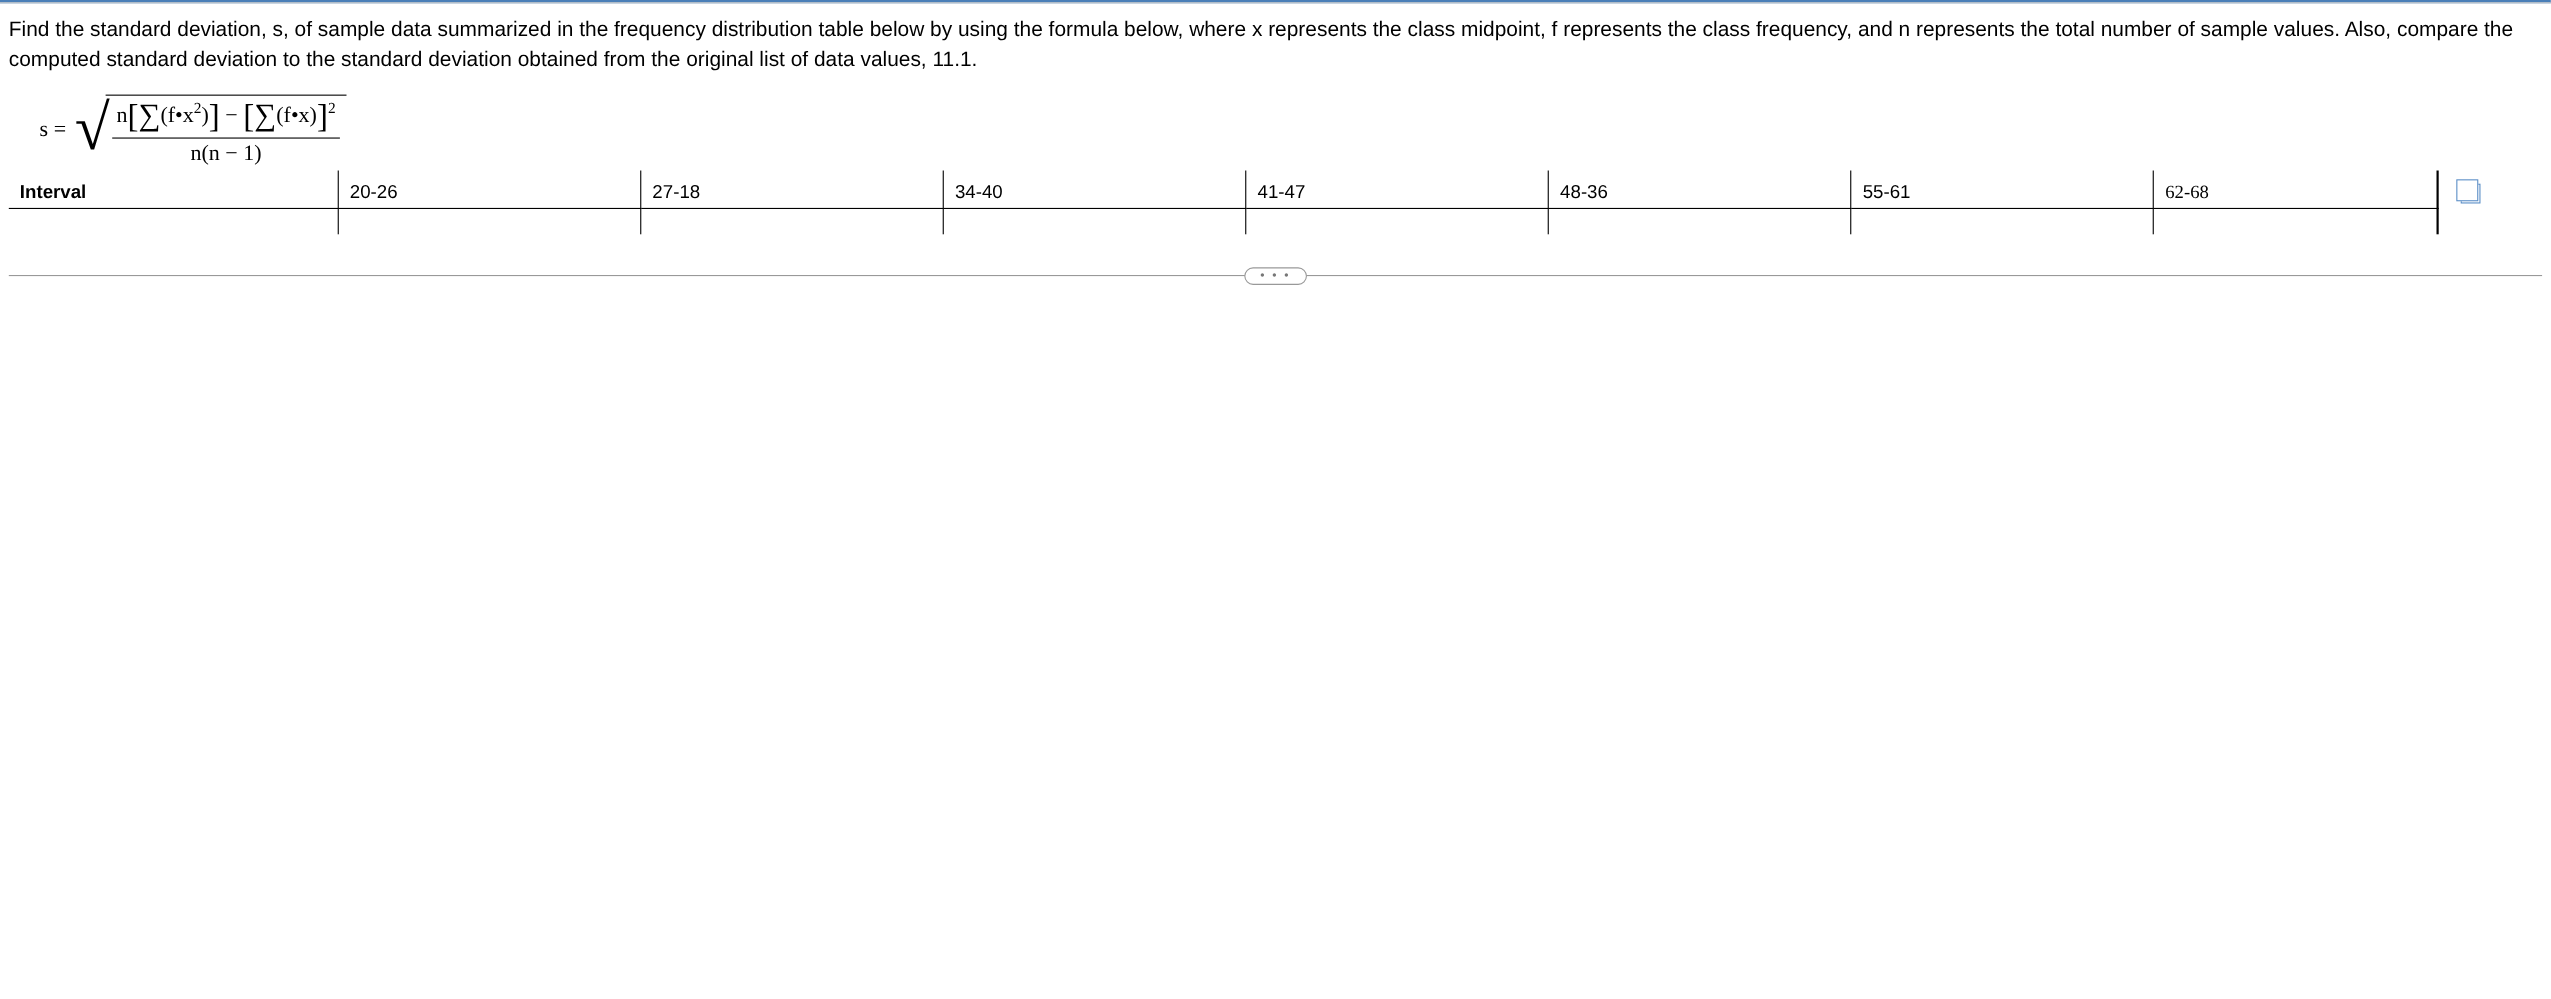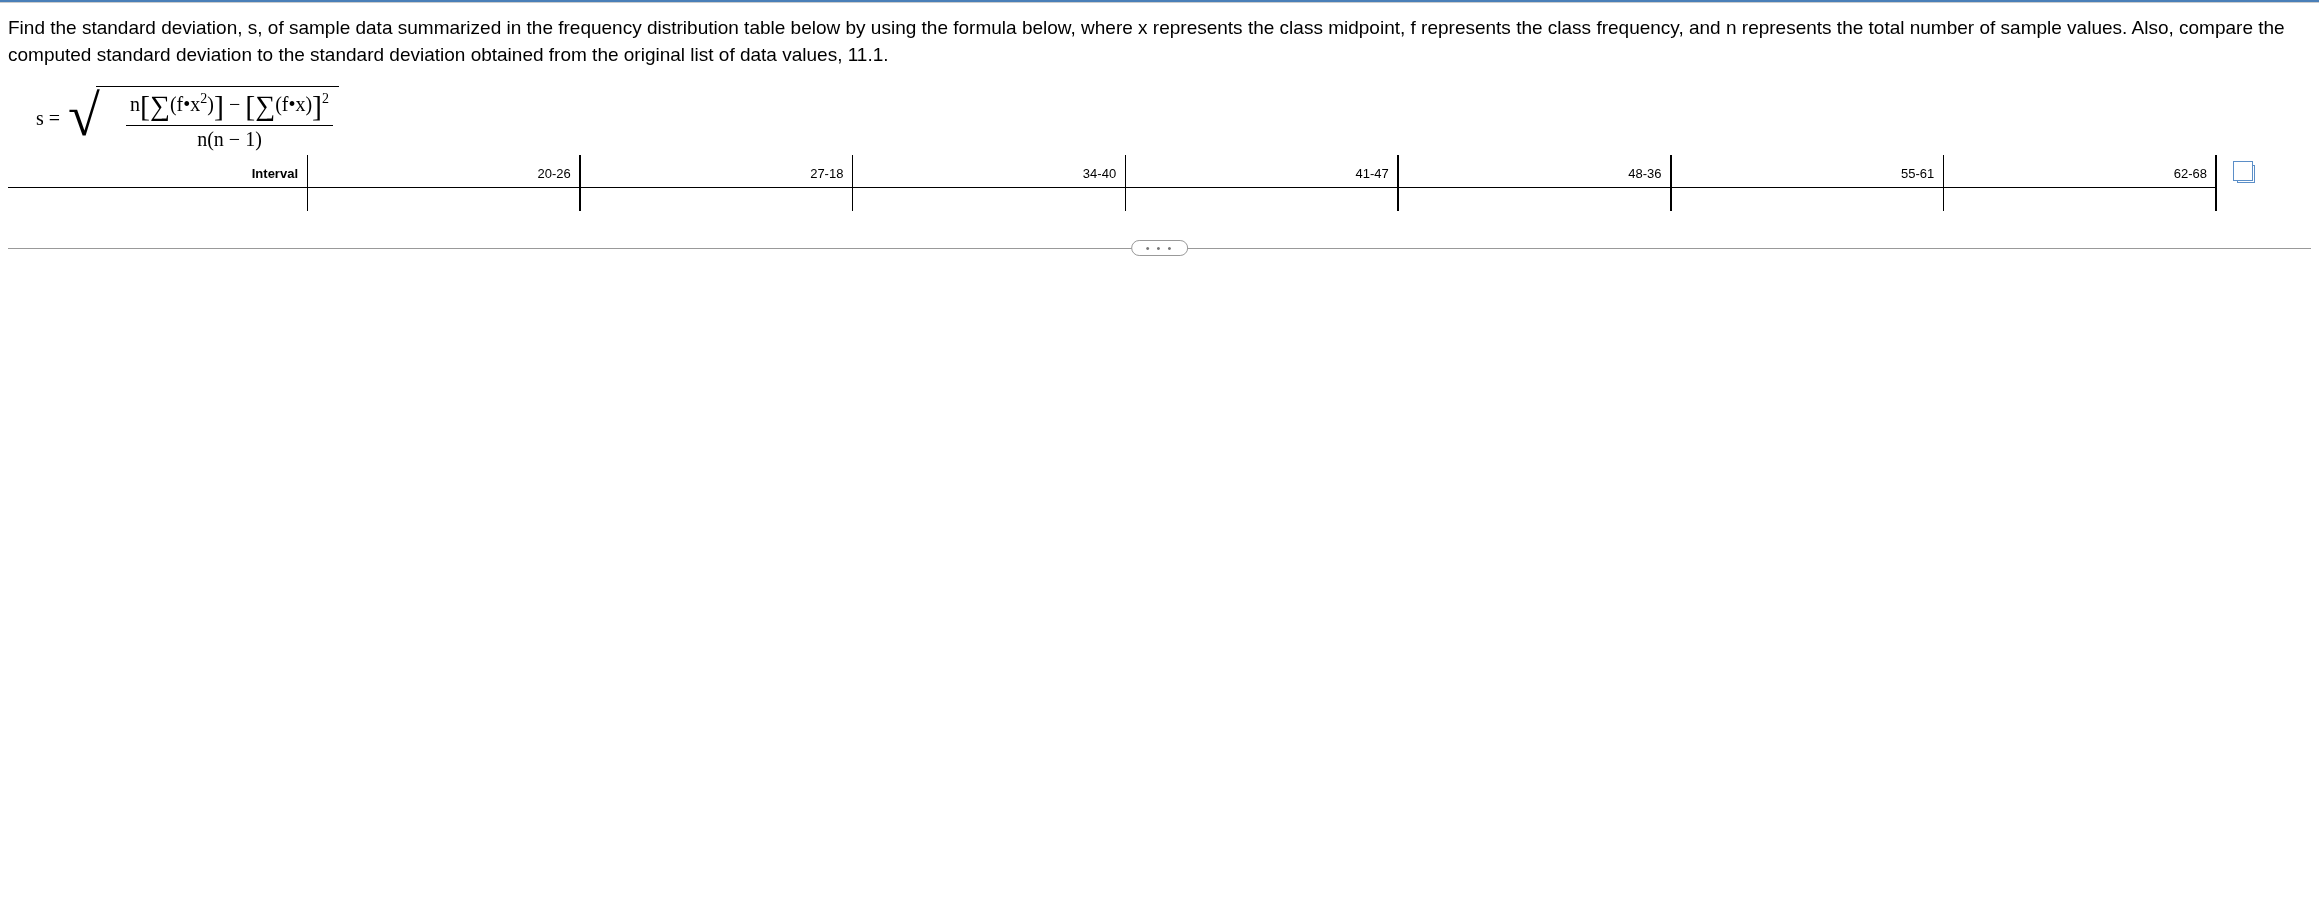--- a/index.html
+++ b/index.html
@@ -45,44 +45,43 @@
       top: 4px;
     }
     .sqrt-body {
       border-top: 1.5px solid #000;
       padding: 2px 6px 0 6px;
     }
     .fraction {
       display: inline-block;
       vertical-align: middle;
       text-align: center;
-      margin-left: 24px;
     }
     .fraction .num {
       display: block;
       padding: 0 4px 2px 4px;
       border-bottom: 1.5px solid #000;
     }
     .fraction .den {
       display: block;
       padding: 2px 4px 0 4px;
     }
     .sup { font-size: 0.7em; vertical-align: super; }
     .sigma { font-size: 1.4em; vertical-align: middle; }
     .bracket { font-size: 1.5em; vertical-align: middle; }
 
     .freq-table {
       border-collapse: collapse;
       width: 98%;
       margin: 8px 0 20px 0;
     }
     .freq-table td, .freq-table th {
-      text-align: right;
+      text-align: left;
       padding: 4px 10px;
-      font-size: 13px;
+      font-size: 17px;
       font-weight: normal;
     }
     .freq-table .row-header {
       font-weight: bold;
       width: 300px;
     }
     .freq-table tr:first-child th,
     .freq-table tr:first-child td {
       border-bottom: 1.5px solid #000;
     }
@@ -93,20 +92,21 @@
       content: "";
       position: absolute;
       right: 0;
       top: -6px;
       bottom: -24px;
       width: 1.5px;
       background: #000;
     }
     .freq-table td.last-col {
       position: relative;
+      font-family: Liberation Serif, serif;
     }
     .freq-table td.last-col::after {
       content: "";
       position: absolute;
       right: 0;
       top: -6px;
       bottom: -24px;
       width: 1.5px;
       background: #000;
     }

